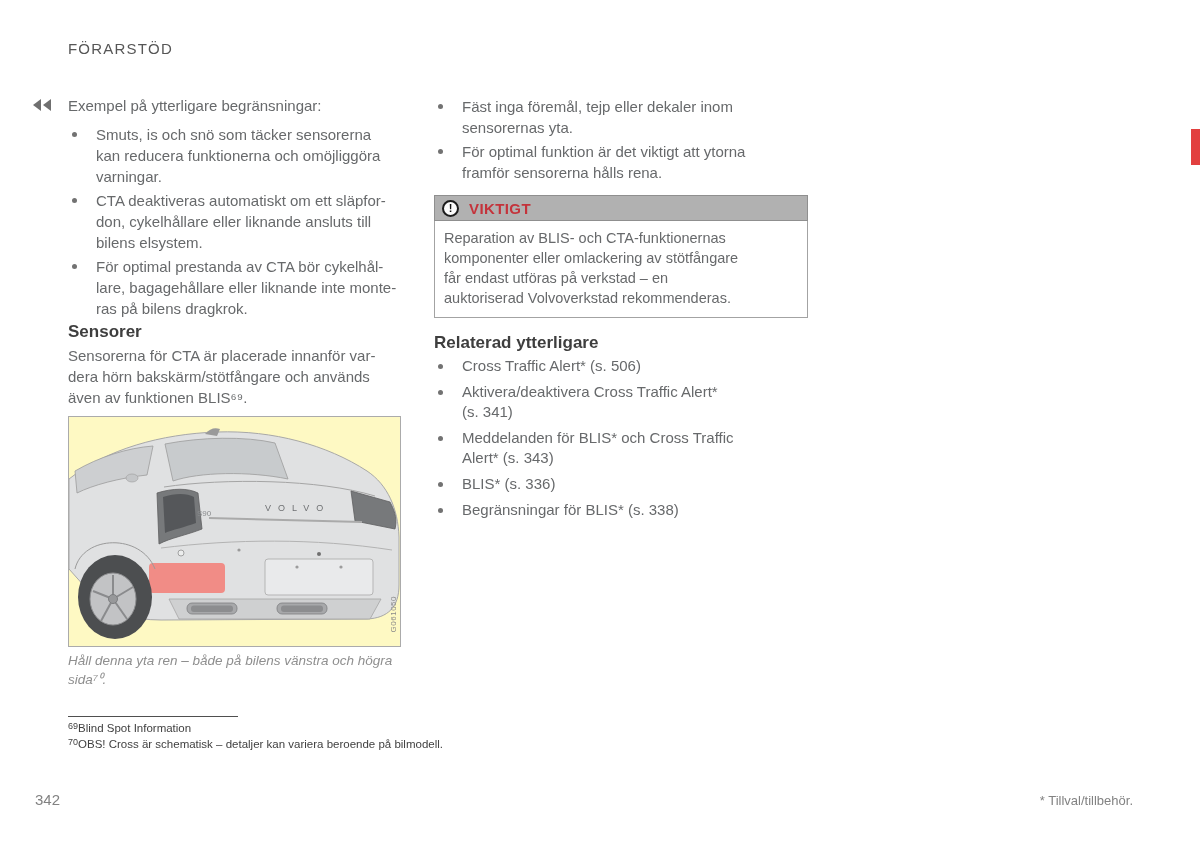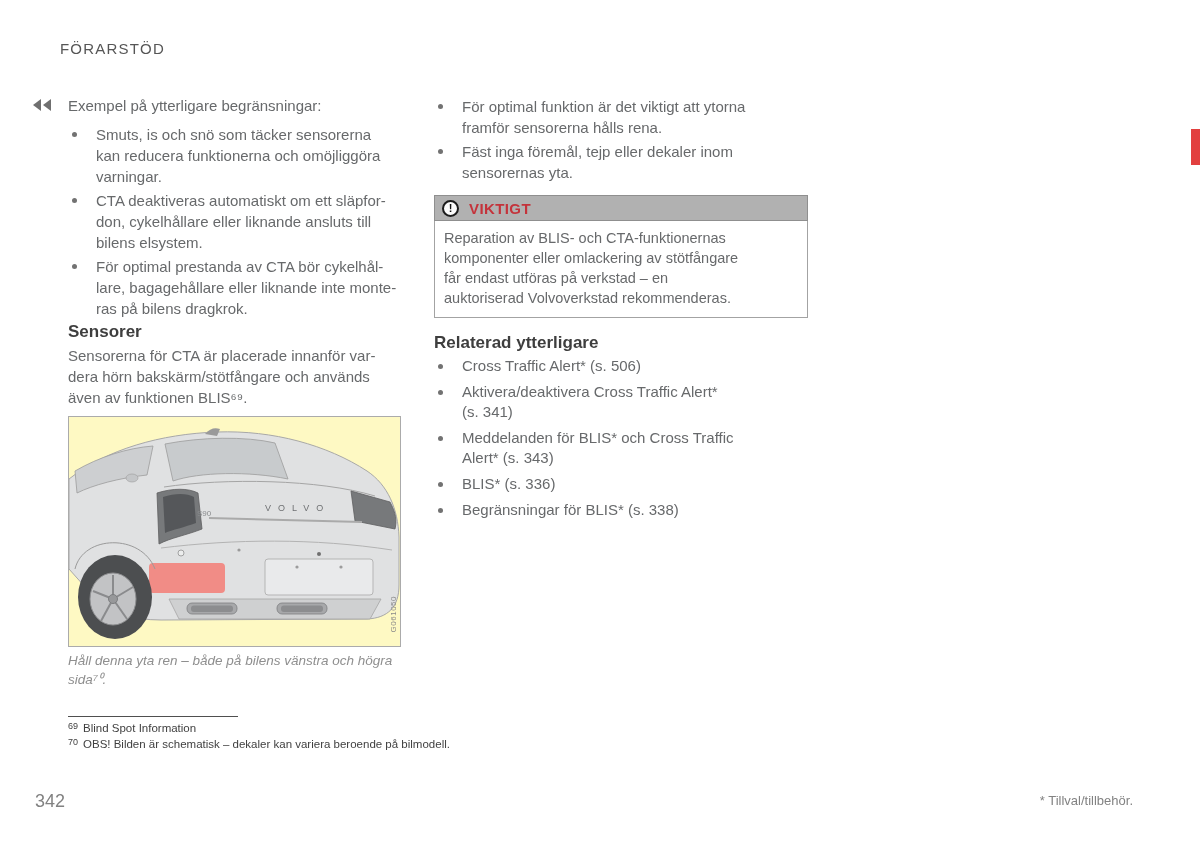--- a/index.html
+++ b/index.html
@@ -1,54 +1,54 @@
 <!DOCTYPE html>
 <html><head>
 <meta charset="utf-8">
 <style>
   html,body { margin:0; padding:0; background:#ffffff; }
   .page {
     position:relative; width:1200px; height:845px; background:#ffffff;
     font-family:"Liberation Sans", sans-serif; color:#67696b; overflow:hidden;
   }
   
-  .h-chapter { position:absolute; left:60px; top:40px; font-size:15px; letter-spacing:1.2px; color:#565656; }
+  .h-chapter { position:absolute; left:68px; top:40px; font-size:15px; letter-spacing:1.2px; color:#565656; }
   .back-icon { position:absolute; left:33px; top:99px; width:20px; height:12px; }
   
   .bullet { display:flex; margin-bottom:3px; }
   .dot { flex:0 0 5px; width:5px; height:5px; border-radius:50%; background:#727272; margin:8px 0 0 4px; }
   .btxt { margin-left:19px; white-space:pre-line; font-size:15px; line-height:21px; }
   
   .intro { position:absolute; left:68px; top:95px; font-size:15px; line-height:21px; }
   .lbullets { position:absolute; left:68px; top:124px; width:335px; }
   .sec-h { position:absolute; left:68px; top:322px; font-size:17px; font-weight:bold; color:#3e3e3e; margin:0; }
   .sensors-p { position:absolute; left:68px; top:345px; width:345px; font-size:15px; line-height:21px; white-space:pre-line; }
   figure.car { position:absolute; left:68px; top:416px; width:331px; height:229px; border:1px solid #ababab; margin:0; background:#fef9c3; }
   figure.car svg { display:block; width:100%; height:100%; }
   .figcode { position:absolute; right:2px; bottom:14px; writing-mode:vertical-rl; transform:rotate(180deg); font-size:8px; color:#8a8a8a; letter-spacing:0.5px; }
   .caption { position:absolute; left:68px; top:651px; width:345px; font-size:13.5px; font-style:italic; color:#8f8f8f; line-height:19px; white-space:pre-line; }
   .fnrule { position:absolute; left:68px; top:716px; width:170px; border-top:1px solid #4f4f4f; height:0; }
   .fns { position:absolute; left:68px; top:719px; width:430px; font-size:11.5px; color:#3f3f3f; }
   .fn { line-height:14px; }
-  .fn .num { display:inline-block; font-size:9px; vertical-align:3px; margin-right:5px; }
+  .fn .num { display:inline-block; font-size:9px; vertical-align:3px; }
   
   .rbullets { position:absolute; left:434px; top:96px; width:325px; }
   .viktigt { position:absolute; left:434px; top:195px; width:374px; }
   .vk-head { display:flex; align-items:center; height:26px; background:#b1b1b1; border:1px solid #8f8f8f; box-sizing:border-box; padding-left:7px; }
   .vk-icon { width:17px; height:17px; border:2px solid #1c1c1c; border-radius:50%; background:#fcfcfc; box-sizing:border-box;
              display:flex; align-items:center; justify-content:center; font-weight:bold; font-size:11px; color:#111; }
   .vk-icon::after { content:"!"; margin-top:-1px; }
   .vk-title { color:#c4333b; font-weight:bold; font-size:15px; margin-left:10px; letter-spacing:0.4px; }
   .vk-body { border:1px solid #a3a3a3; border-top:none; padding:7px 6px 9px 9px; font-size:14.5px; line-height:20px; white-space:pre-line; }
   .rel-h { position:absolute; left:434px; top:333px; font-size:17px; font-weight:bold; color:#3e3e3e; margin:0; }
   .rel-list { position:absolute; left:434px; top:356px; width:330px; }
   .rel-item { display:flex; margin-bottom:6px; }
   .rel-item .btxt { line-height:20px; }
   
-  .pnum { position:absolute; left:35px; top:791px; font-size:18px; color:#828282; }
+  .pnum { position:absolute; left:35px; top:791px; font-size:15px; color:#828282; }
   .opt { position:absolute; right:67px; top:793px; font-size:13px; color:#828282; }
   
   .red-tab { position:absolute; right:0; top:129px; width:9px; height:36px; background:#e2403f; }
 </style>
 </head>
 <body>
 
 <div class="page">
 
   <div class="h-chapter">FÖRARSTÖD</div>
@@ -143,34 +143,34 @@
 
   <div class="caption">Håll denna yta ren – både på bilens vänstra och högra
 sida⁷⁰.</div>
 
   <div class="fnrule"></div>
   <div class="fns">
     <div class="fn">
       <span class="num">69</span><span>Blind Spot Information</span>
     </div>
     <div class="fn">
-      <span class="num">70</span><span>OBS! Bilden är schematisk – dekaler kan variera beroende på bilmodell.</span>
+      <span class="num">70</span><span>OBS! Cross är schematisk – detaljer kan variera beroende på bilmodell.</span>
     </div>
   </div>
 
   <div class="rbullets">
+    <div class="bullet">
+      <span class="dot"></span>
+      <span class="btxt">Fäst inga föremål, tejp eller dekaler inom
+sensorernas yta.</span>
+    </div>
     <div class="bullet">
       <span class="dot"></span>
       <span class="btxt">För optimal funktion är det viktigt att ytorna
 framför sensorerna hålls rena.</span>
-    </div>
-    <div class="bullet">
-      <span class="dot"></span>
-      <span class="btxt">Fäst inga föremål, tejp eller dekaler inom
-sensorernas yta.</span>
     </div>
   </div>
 
   <div class="viktigt">
     <div class="vk-head">
       <span class="vk-icon"></span>
       <span class="vk-title">VIKTIGT</span>
     </div>
     <div class="vk-body">Reparation av BLIS- och CTA-funktionernas
 komponenter eller omlackering av stötfångare

